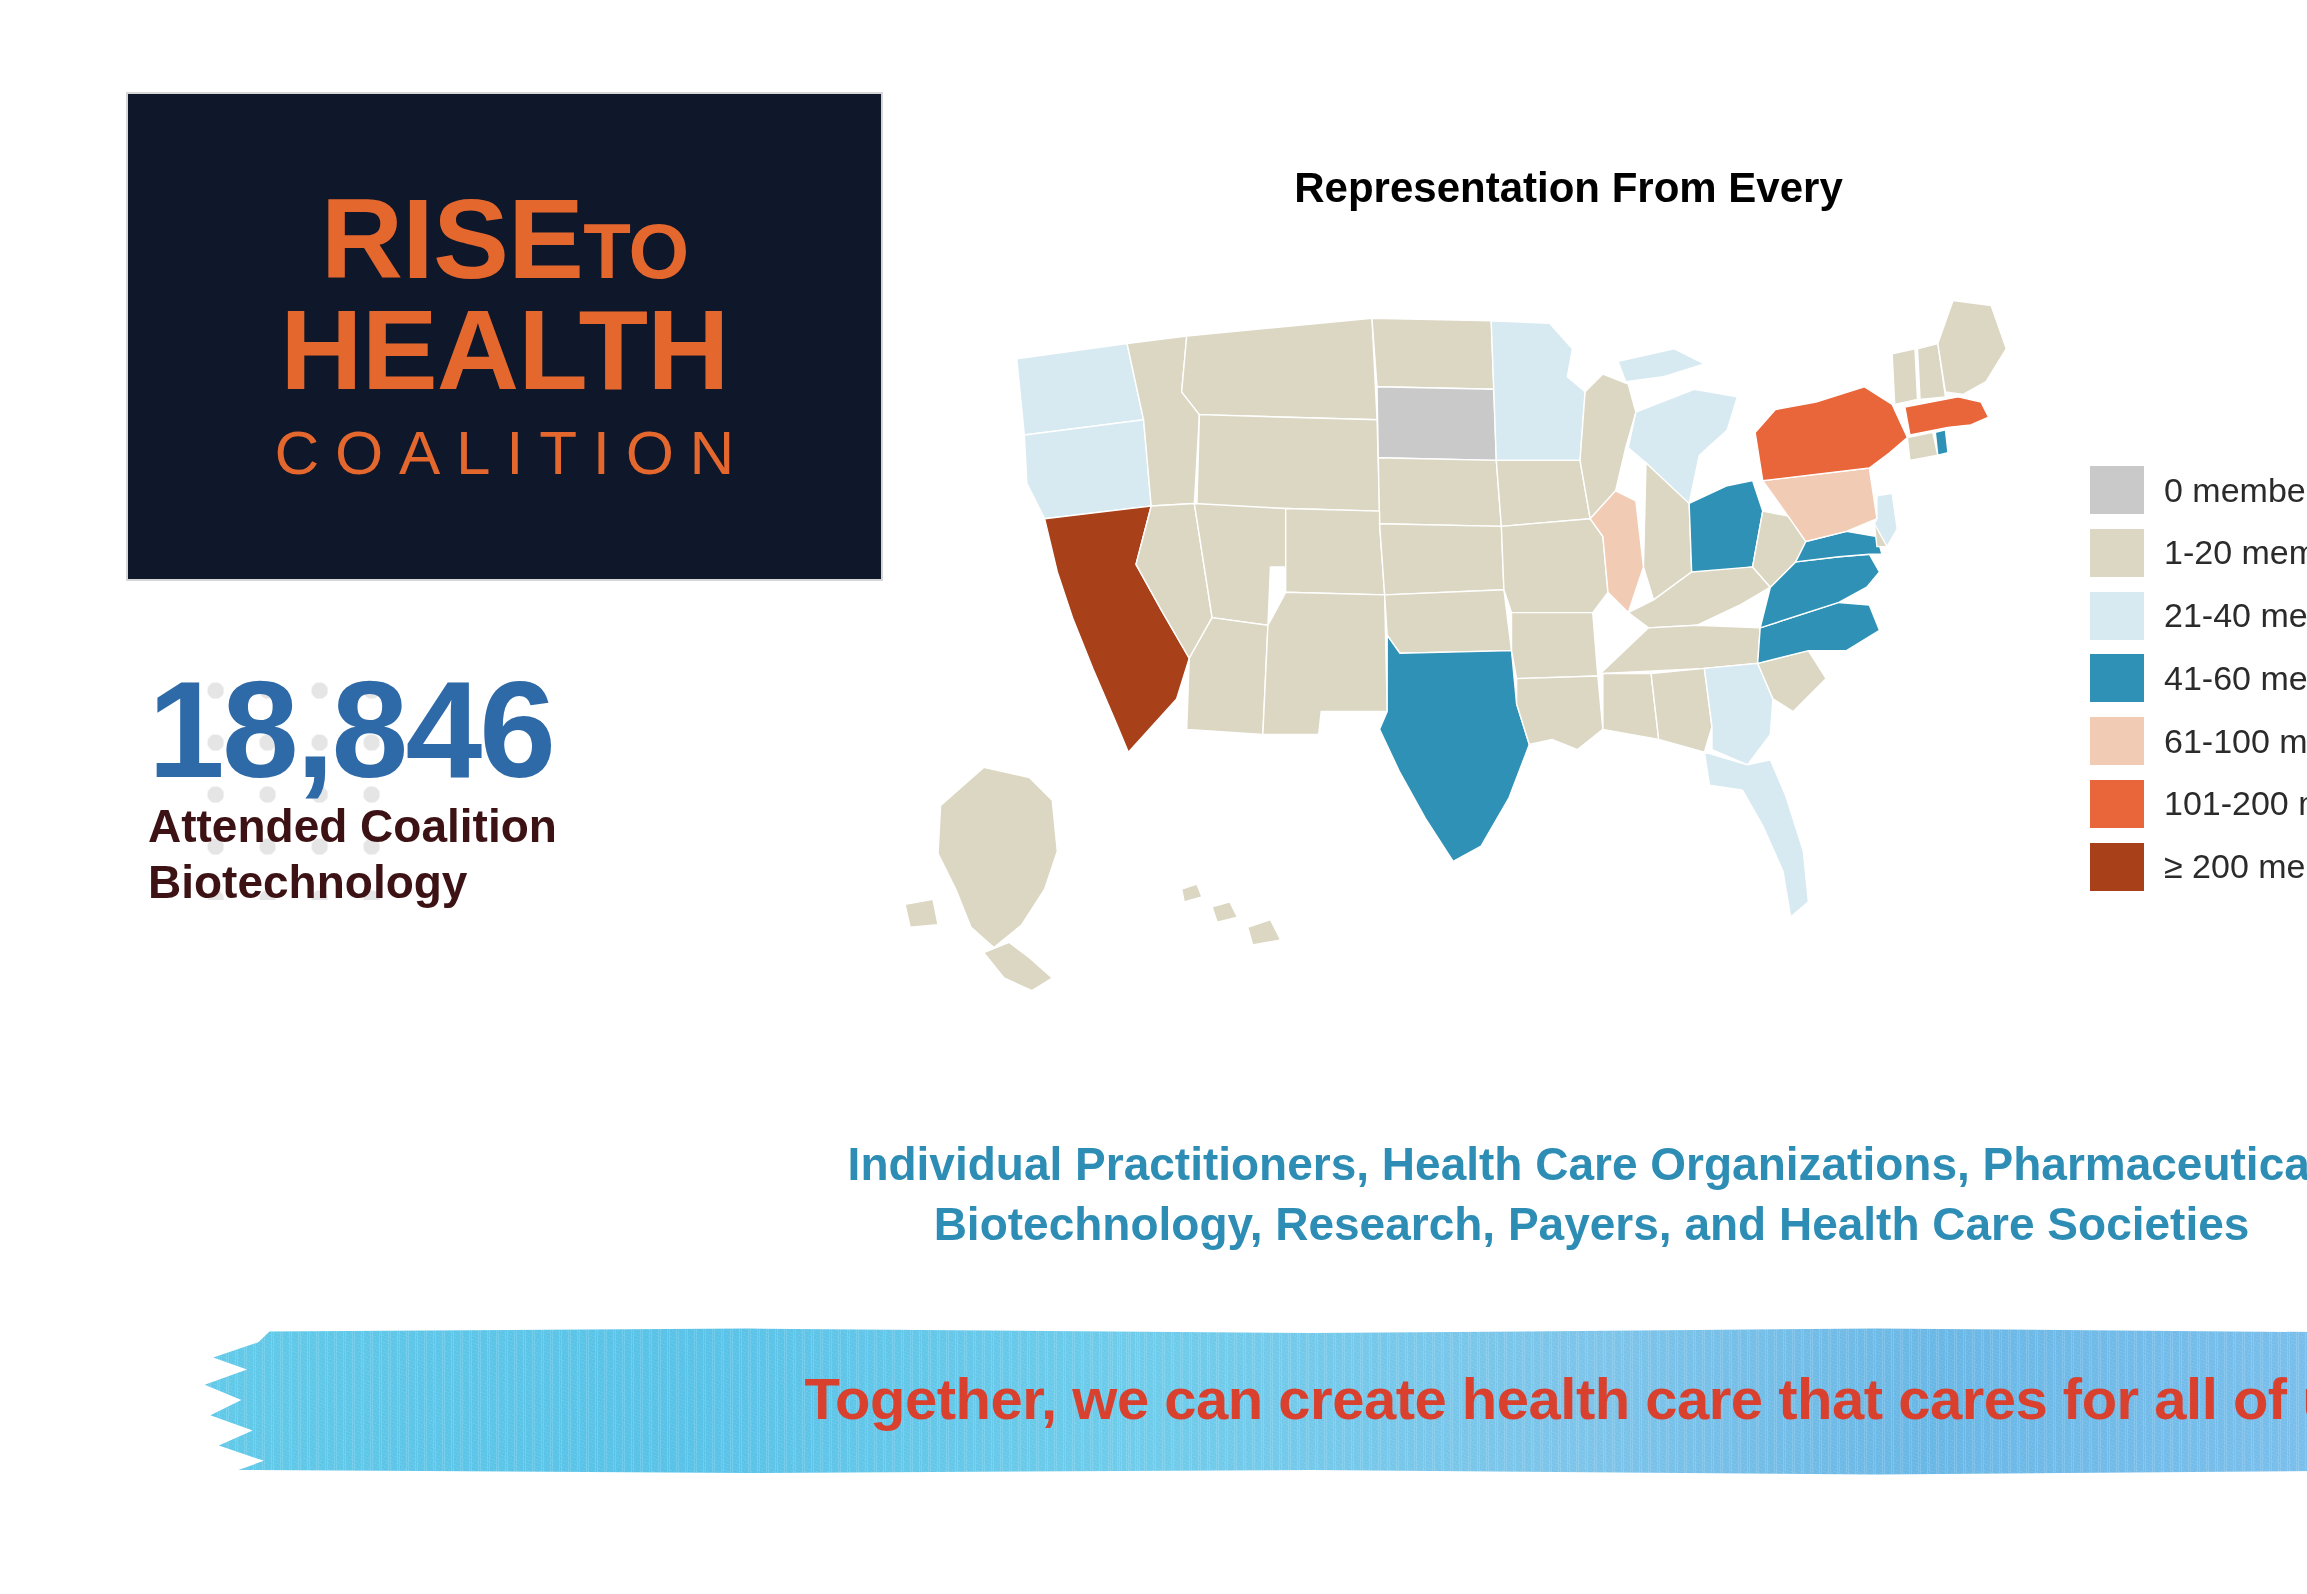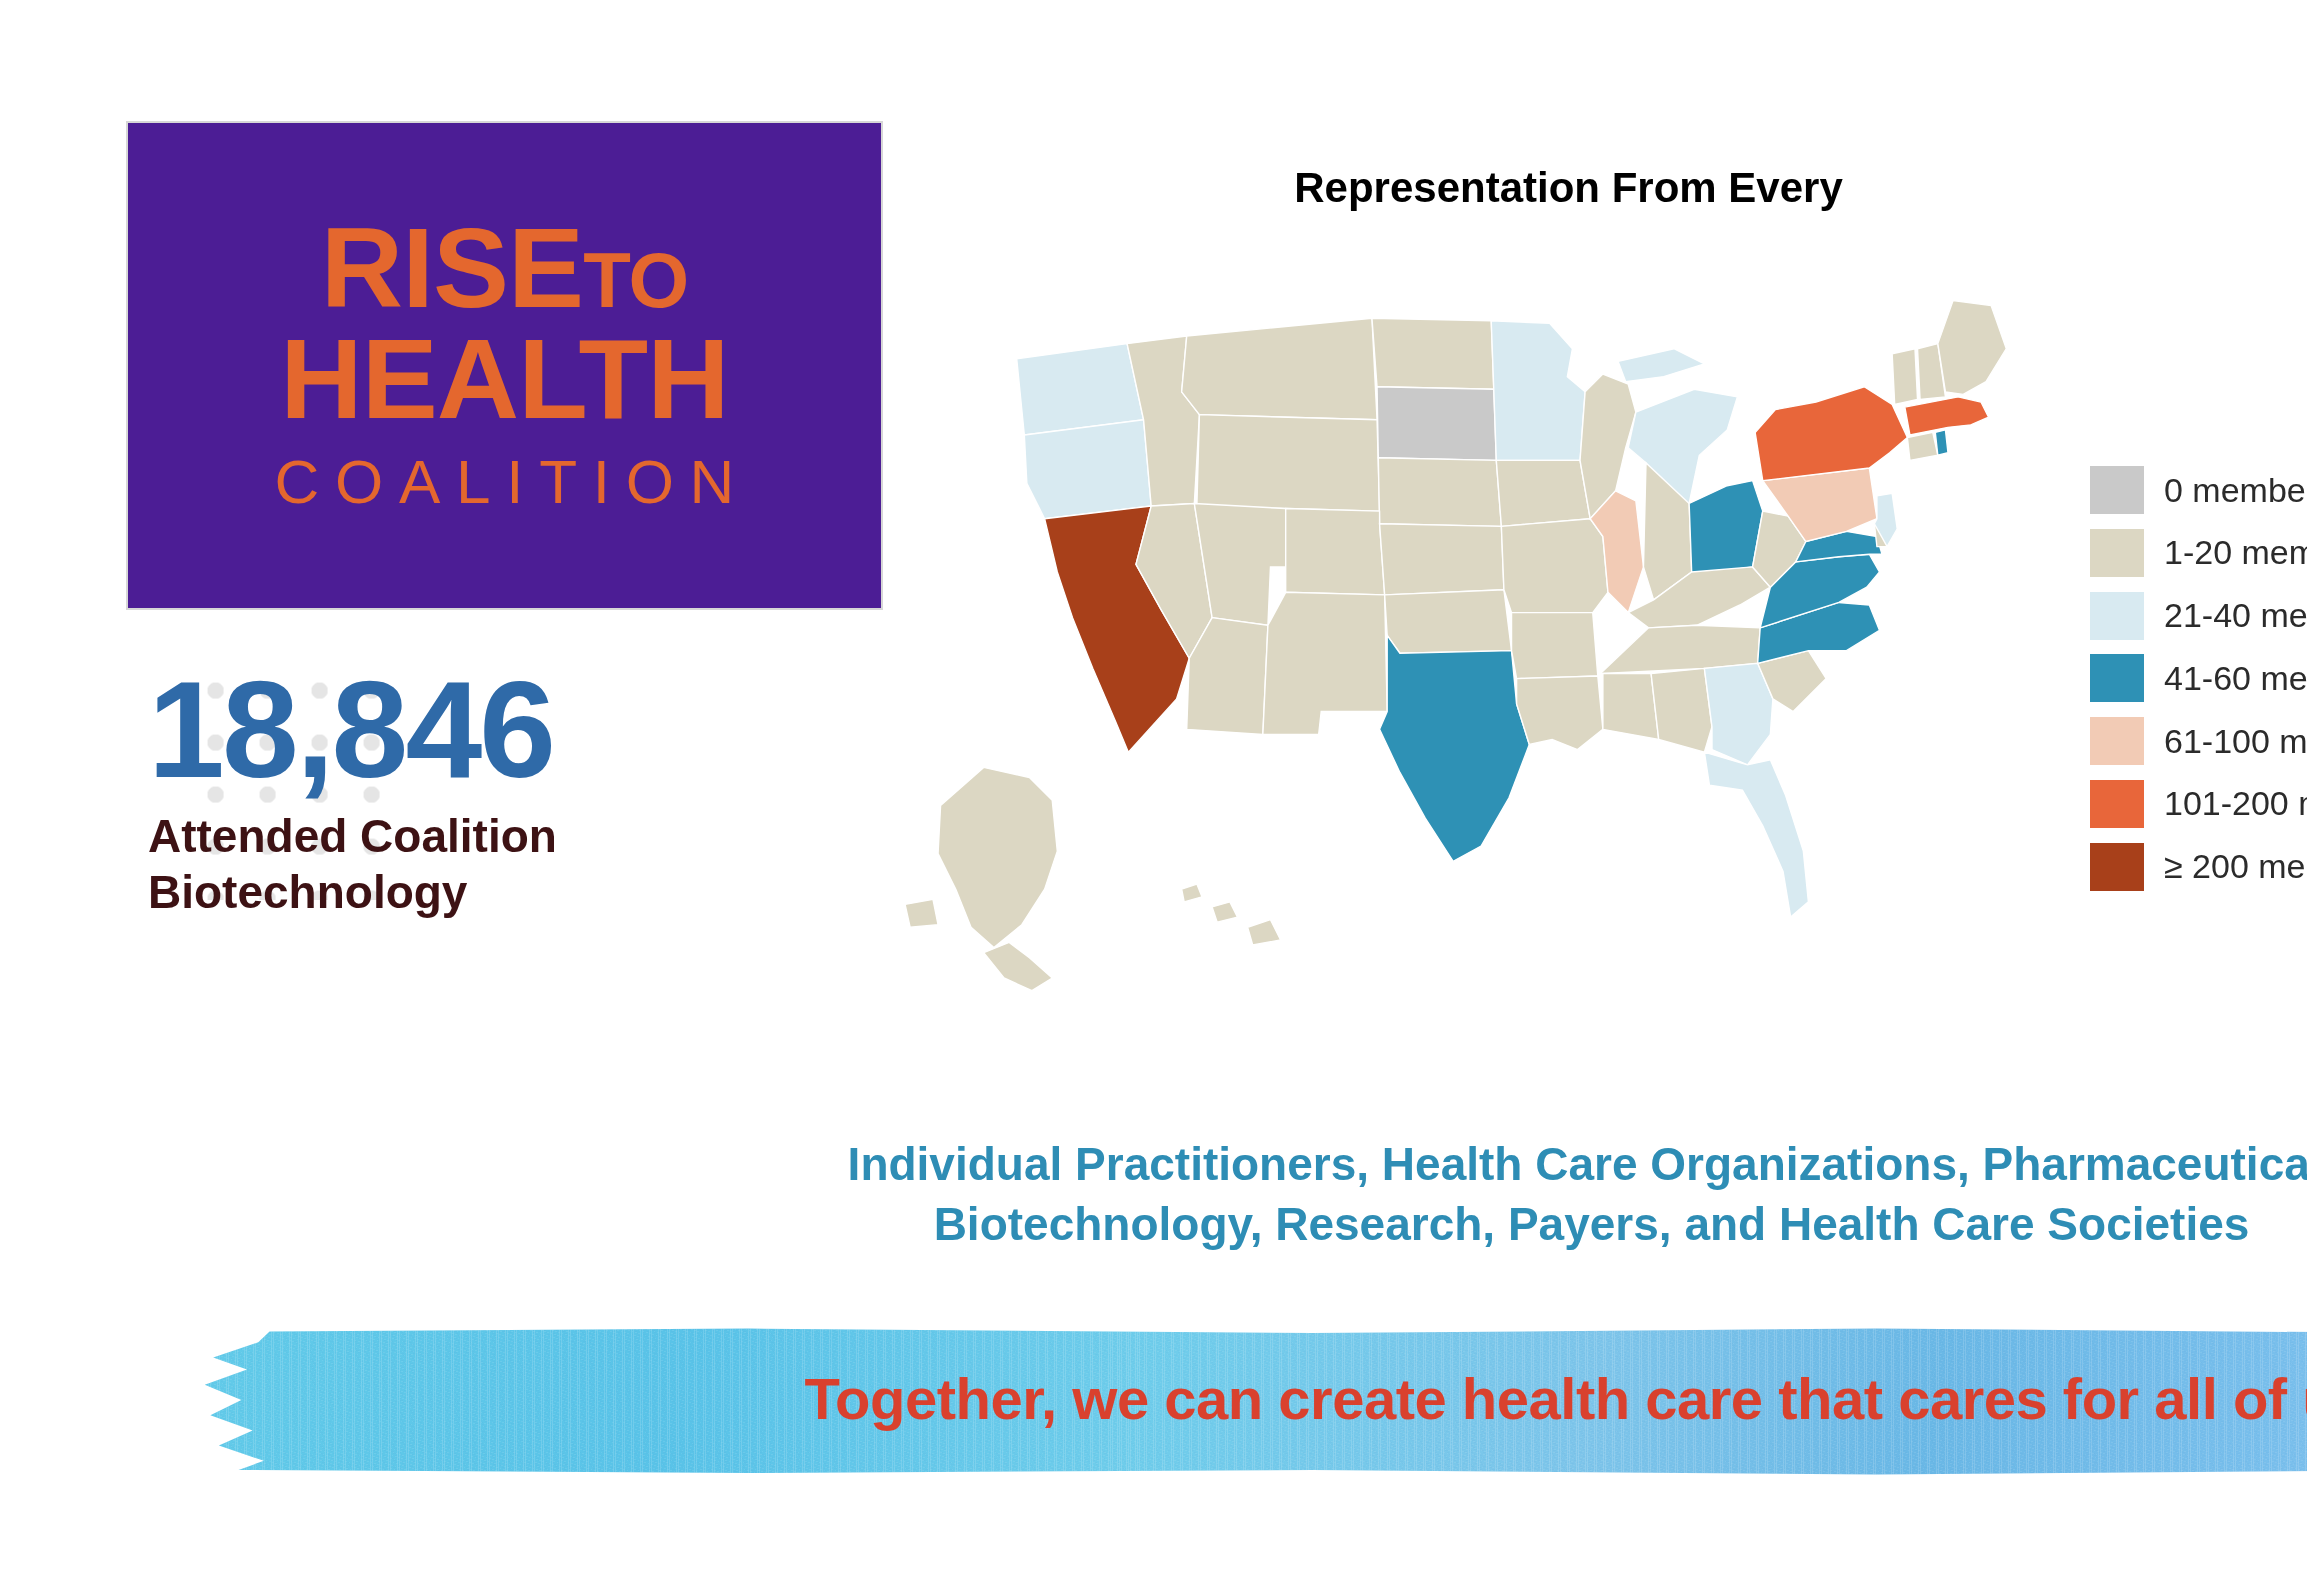--- a/index.html
+++ b/index.html
@@ -8,23 +8,23 @@
     width: 3189px; height: 1595px;
     background: #ffffff;
     font-family: "Liberation Sans", sans-serif;
     overflow: hidden;
   }
   #stage { position: relative; width: 3189px; height: 1595px; background:#fff; }
 
   
   .logo-box {
     position: absolute;
-    left: 126px; top: 121px;
+    left: 126px; top: 92px;
     width: 757px; height: 489px;
-    background: #4c1d95;
+    background: #0f172a;
     border: 2.8px solid #d7d7d7;
     display: flex; flex-direction: column;
     align-items: center; justify-content: center;
   }
   .logo-line1, .logo-line2 {
     color: #e4672e;
     font-weight: 900;
     font-stretch: condensed;
     letter-spacing: -0.9px;
     line-height: 0.95;
@@ -97,21 +97,20 @@
     font-size: 138px;
     line-height: 1.0;
     letter-spacing: -2.8px;
   }
   .stat-label {
     position: relative; z-index: 1;
     color: #3d1214;
     font-weight: 800;
     font-size: 46px;
     line-height: 1.22;
-    margin-top: 10px;
   }
   #stat-attended { left: 148px;  top: 660px; width: 692px; }
   #stat-attended .stat-dots { left: 37px; top: 0px; }
 
   
   .sectors {
     position: absolute;
     left: 369px; top: 1135px;
     width: 2445px;
     text-align: center;

